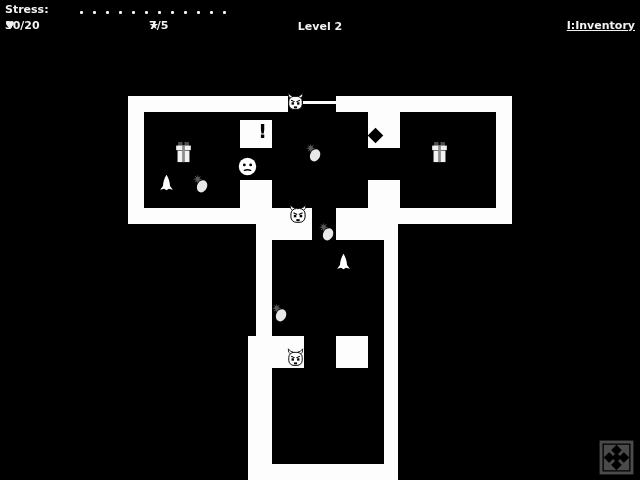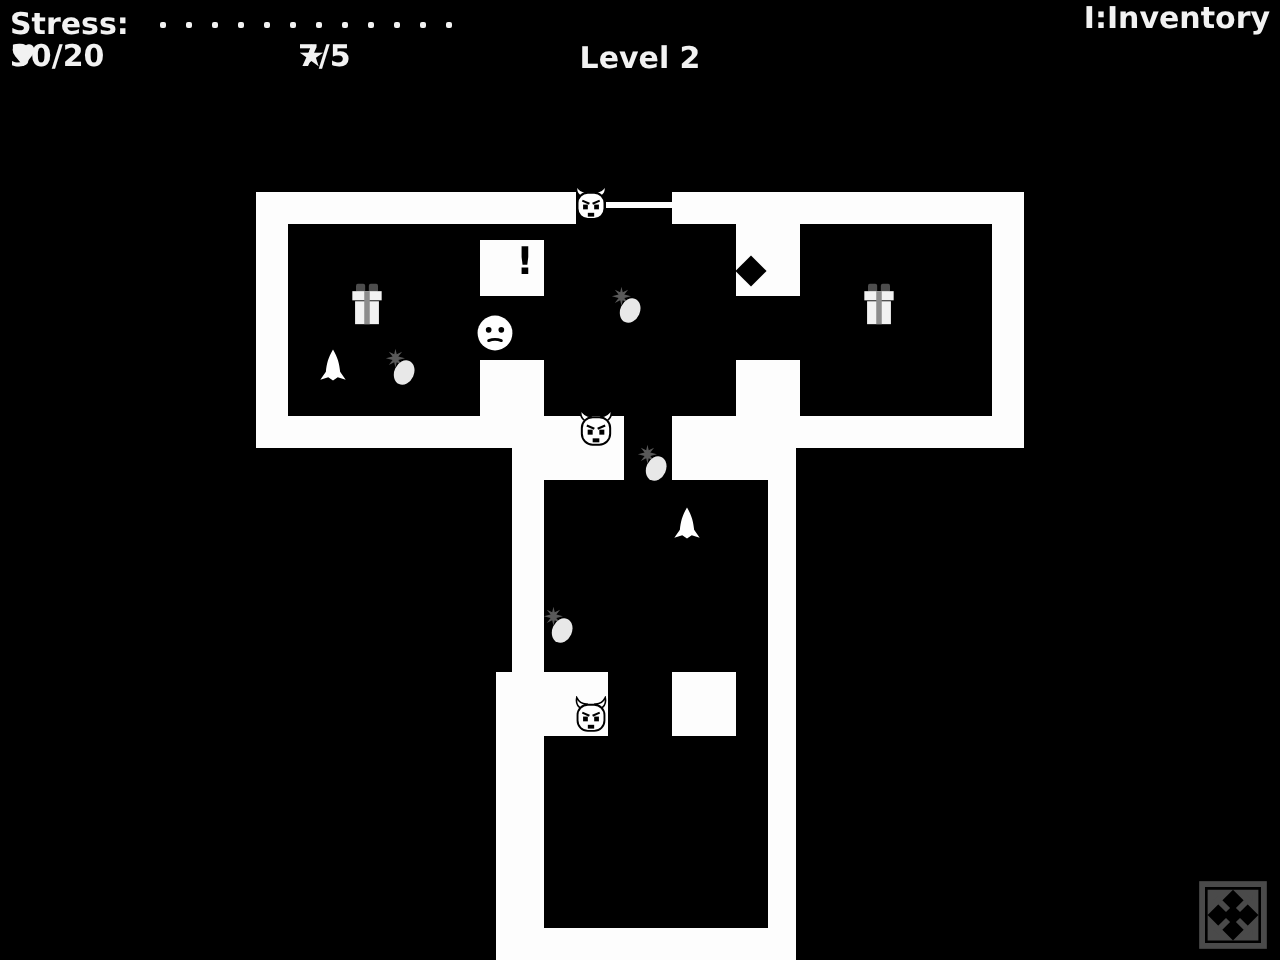--- a/index.html
+++ b/index.html
@@ -1,23 +1,23 @@
 <!DOCTYPE html>
 <html><head>
 <meta charset="utf-8">
 <style>
   html,body{margin:0;padding:0;background:#000;}
   .stage{position:relative;width:640px;height:480px;background:#000;overflow:hidden;
          font-family:"DejaVu Sans",sans-serif;color:#f2f2f2;}
-  .hud span{position:absolute;font-weight:bold;font-size:15px;white-space:nowrap;}
+  .hud span{position:absolute;font-weight:bold;font-size:11px;white-space:nowrap;}
   #stress-label{left:5px;top:3px;}
   #stress-pips{position:absolute;left:80px;top:11px;display:flex;gap:10px;}
   #stress-pips i{width:3px;height:3px;background:#f2f2f2;border-radius:1px;display:block;}
   #level-label{left:50%;top:20px;transform:translateX(-50%);}
-  #inventory-hint{right:5px;top:0;}
+  #inventory-hint{right:5px;top:19px;text-decoration:underline;}
   #hp-group{left:5px;top:19px;}
   #star-group{left:149px;top:19px;}
   .wall{position:absolute;background:#fdfdfd;}
   .sprite{position:absolute;z-index:3;}
   .sprite svg{display:block;width:100%;height:100%;}
   .sprite.glyph{color:#000;font-weight:bold;font-size:19px;line-height:22px;text-align:center;z-index:4;}
   .sprite.diamond{background:#000;transform:rotate(45deg);z-index:4;}
   #fullscreen-btn{position:absolute;left:599px;top:440px;width:35px;height:35px;background:none;
                   border:none;padding:0;cursor:pointer;}
   #fullscreen-btn svg{display:block;width:100%;height:100%;}

